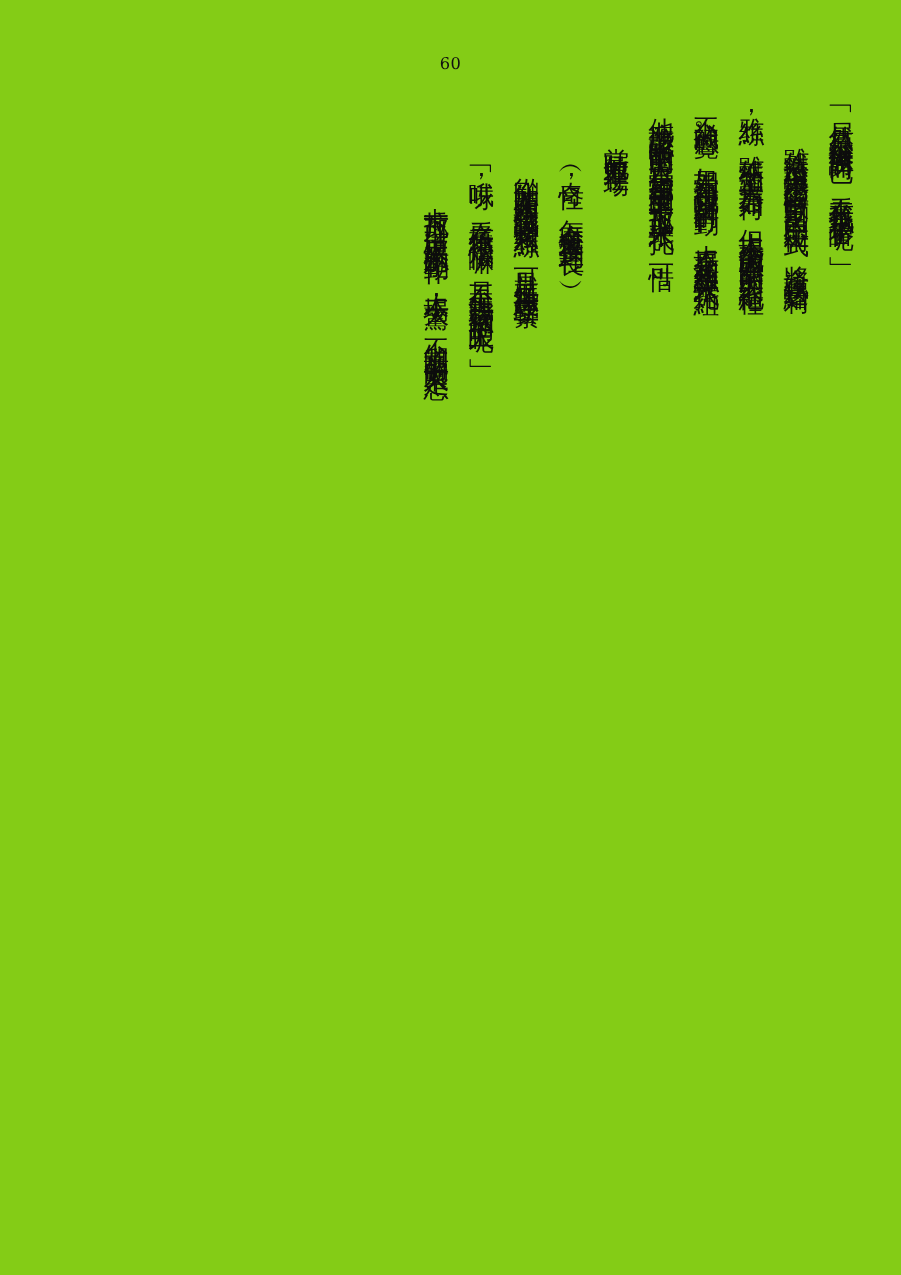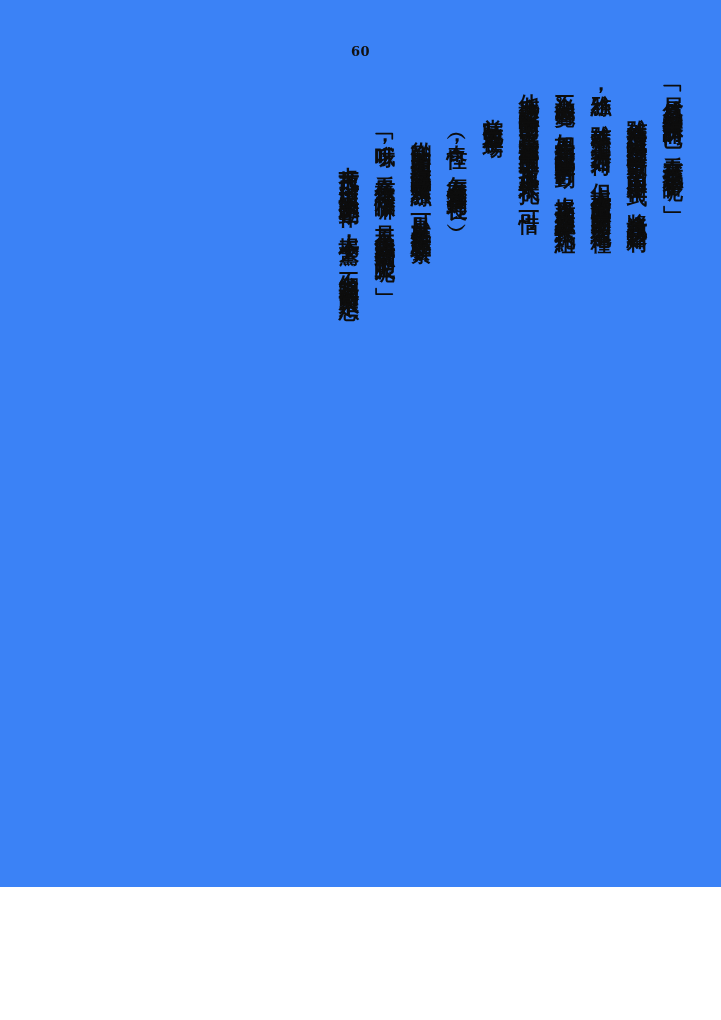--- a/index.html
+++ b/index.html
@@ -6,24 +6,23 @@
     margin: 0;
     padding: 0;
     background: #ffffff;
   }
   body {
     font-family: "DejaVu Serif", "Liberation Serif", serif;
   }
   .page {
     position: relative;
     width: 721px;
-    height: 887px;
-    background: #3b82f6;
+    height: 1020px;
+    background: #84cc16;
     overflow: hidden;
-    font-weight: bold;
   }
   .page-number {
     position: absolute;
     top: 44px;
     left: 0;
     width: 721px;
     text-align: center;
     font-size: 13px;
     color: #111111;
     font-family: "DejaVu Serif", "Liberation Serif", serif;

